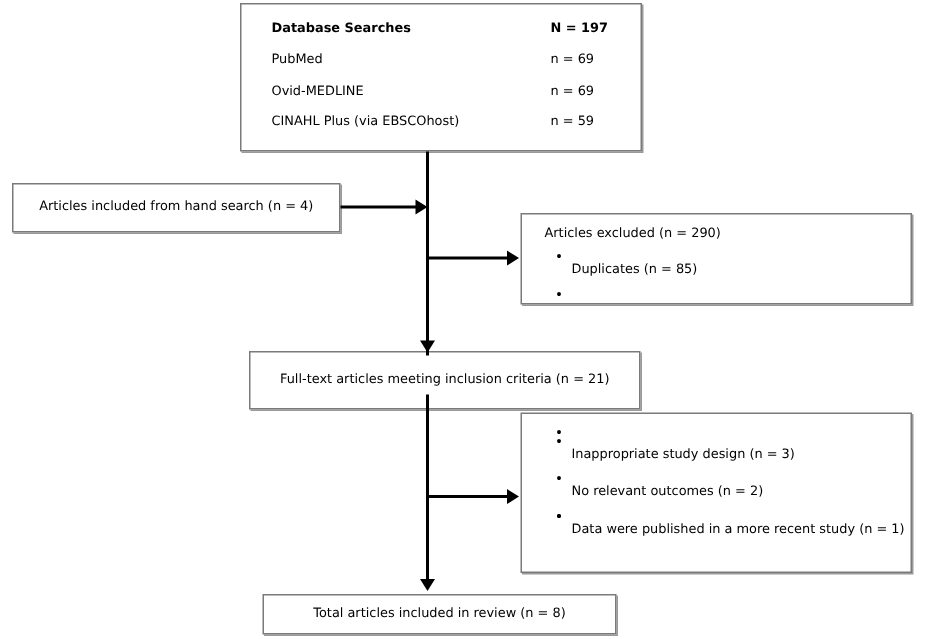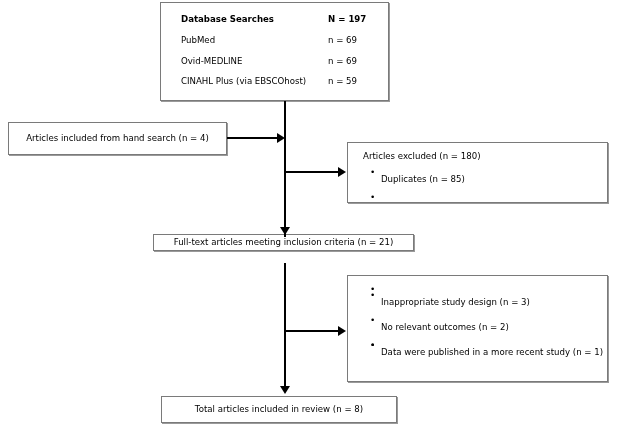--- a/index.html
+++ b/index.html
@@ -106,21 +106,21 @@
     border-top: 5px solid transparent;
     border-bottom: 5px solid transparent;
     border-left: 8px solid #000000;
   }
 </style>
 </head>
 <body>
 
 <div id="diagram">
 
-  <div class="box" id="db-box" style="left:160px; top:2px; width:229px; height:99px;">
+  <div class="box" id="db-box" style="left:160px; top:2px; width:268px; height:99px;">
     <div class="box-inner">
       <div class="db-row header">
         <span class="txt db-label">Database Searches</span>
         <span class="txt db-count">N = 197</span>
       </div>
       <div class="db-row">
         <span class="txt db-label">PubMed</span>
         <span class="txt db-count">n = 69</span>
       </div>
       <div class="db-row">
@@ -135,34 +135,34 @@
   </div>
 
   <div class="box centered" id="hand-box" style="left:8px; top:122px; width:219px; height:33px;">
     <div class="box-inner">
       <span class="txt">Articles included from hand search (n = 4)</span>
     </div>
   </div>
 
   <div class="box list-box" id="excl1-box" style="left:347px; top:142px; width:261px; height:61px;">
     <div class="box-inner">
-      <div class="txt lead">Articles excluded (n = 180)</div>
+      <div class="txt lead">Articles excluded (n = 290)</div>
       <ul class="bullets">
         <li>
           <span class="bullet-dot">•</span>
           <span class="txt">Duplicates (n = 85)</span>
         </li>
         <li>
           <span class="bullet-dot">•</span>
         </li>
       </ul>
     </div>
   </div>
 
-  <div class="box centered" id="fulltext-box" style="left:153px; top:234px; width:261px; height:17px;">
+  <div class="box centered" id="fulltext-box" style="left:166px; top:234px; width:261px; height:39px;">
     <div class="box-inner">
       <span class="txt">Full-text articles meeting inclusion criteria (n = 21)</span>
     </div>
   </div>
 
   <div class="box list-box" id="excl2-box" style="left:347px; top:275px; width:261px; height:107px;">
     <div class="box-inner">
       <ul class="bullets">
         <li>
           <span class="bullet-dot">•</span>
@@ -179,21 +179,21 @@
           <span class="bullet-dot">•</span>
         </li>
         <li>
           <span class="bullet-dot">•</span>
           <span class="txt">Data were published in a more recent study (n = 1)</span>
         </li>
       </ul>
     </div>
   </div>
 
-  <div class="box centered" id="total-box" style="left:161px; top:396px; width:236px; height:27px;">
+  <div class="box centered" id="total-box" style="left:175px; top:396px; width:236px; height:27px;">
     <div class="box-inner">
       <span class="txt">Total articles included in review (n = 8)</span>
     </div>
   </div>
 
   <div class="conn vline" style="left:284px; top:101px; height:136px;"></div>
   <div class="arrow-down" style="left:280px; top:227px;"></div>
 
   <div class="conn hline" style="left:227px; top:137px; width:51px;"></div>
   <div class="arrow-right" style="left:277px; top:133px;"></div>

